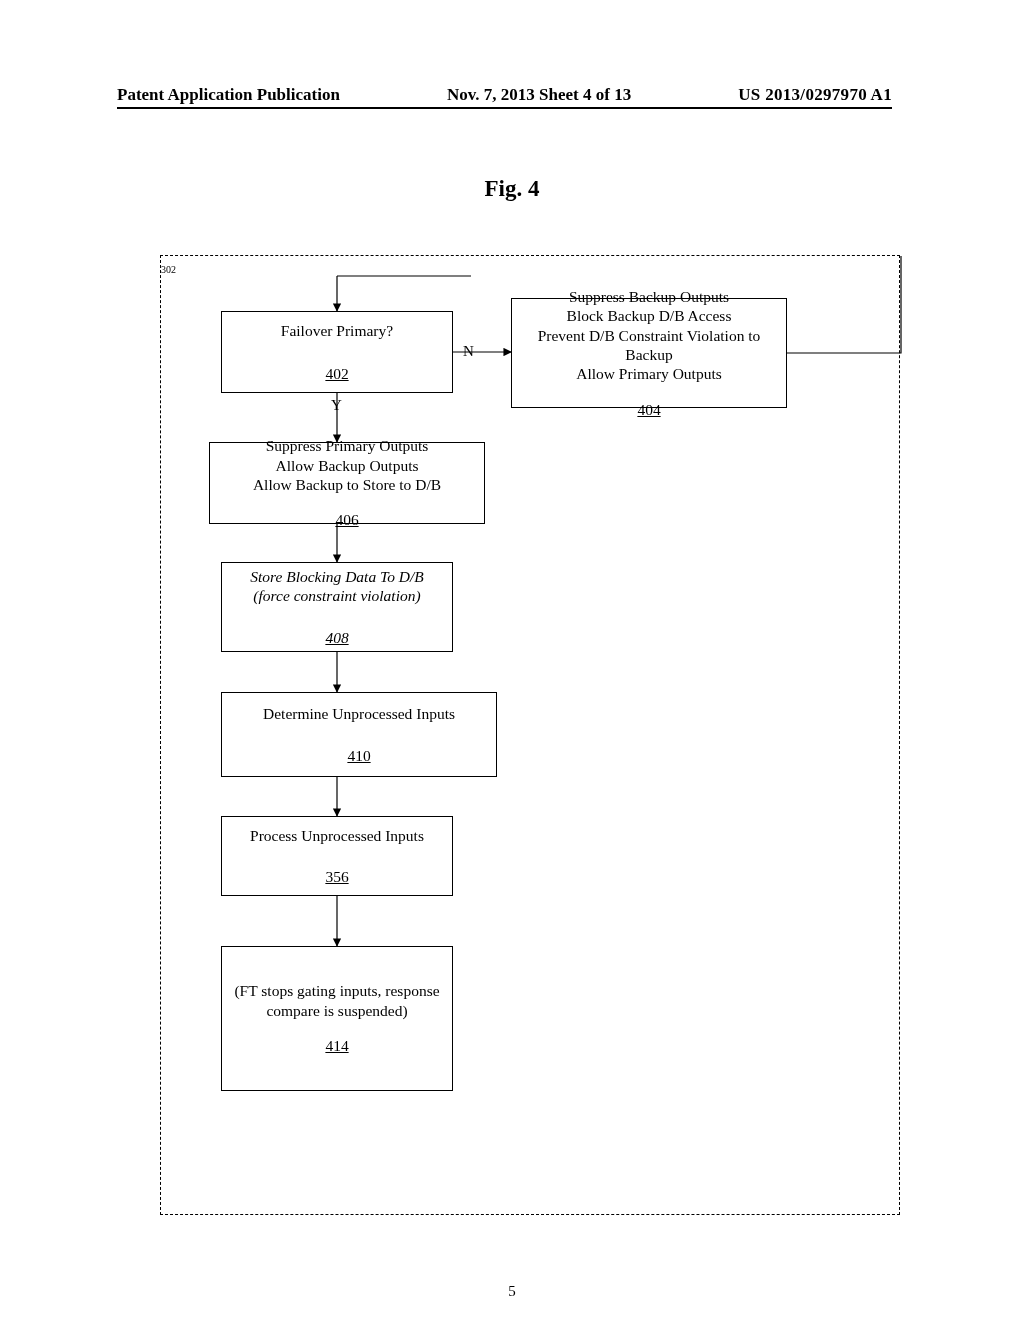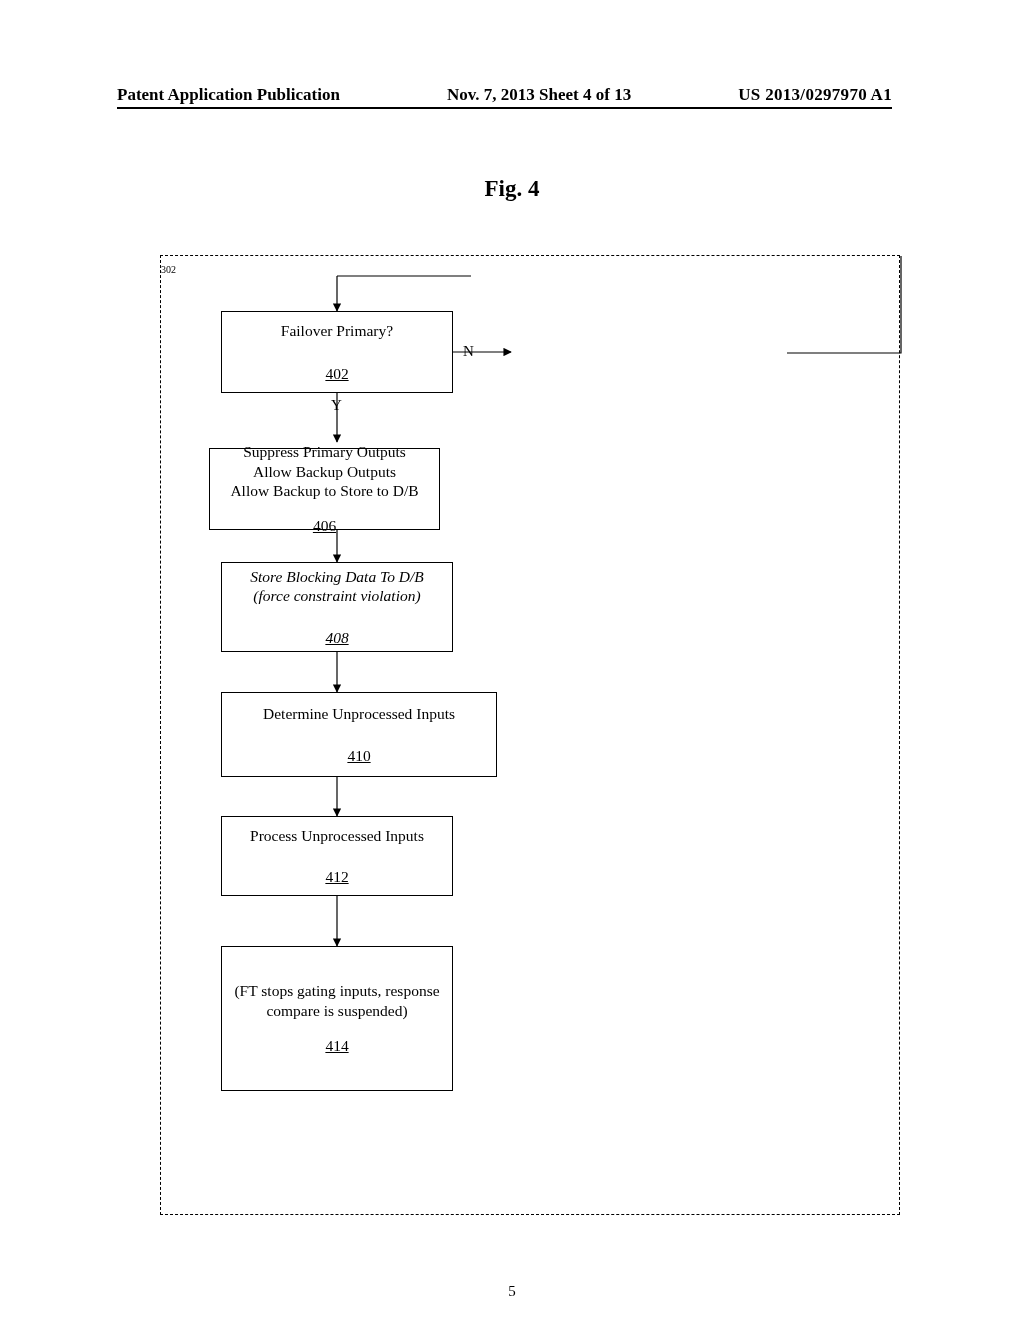--- a/index.html
+++ b/index.html
@@ -75,21 +75,21 @@
     flex-direction: column;
     justify-content: center;
     padding: 4px 6px;
     line-height: 1.25;
   }
   .ref { text-decoration: underline; display:inline-block; margin-top:16px; }
 
   
   .b402 { top: 55px;  left: 60px;  width: 232px; height: 82px; }
   .b404 { top: 42px;  left: 350px; width: 276px; height: 110px; }
-  .b406 { top: 192px; left: 48px;  width: 231px; height: 82px; }
+  .b406 { top: 186px; left: 48px;  width: 276px; height: 82px; }
   .b408 { top: 306px; left: 60px;  width: 232px; height: 90px; font-style: italic; }
   .b410 { top: 436px; left: 60px;  width: 276px; height: 85px; }
   .b412 { top: 560px; left: 60px;  width: 232px; height: 80px; }
   .b414 { top: 690px; left: 60px;  width: 232px; height: 145px; }
 
   .label {
     position: absolute;
     font-size: 15px;
   }
   .labelY { top: 141px; left: 170px; }
@@ -149,20 +149,27 @@
 
     <span class="label labelY">Y</span>
     <span class="label labelN">N</span>
 
     <div class="box b402">
       <div>Failover Primary?</div>
       <div style="height:8px"></div>
       <span class="ref">402</span>
     </div>
 
+    <div class="box b404">
+      <div>Suppress Backup Outputs</div>
+      <div>Block Backup D/B Access</div>
+      <div>Prevent D/B Constraint Violation to Backup</div>
+      <div>Allow Primary Outputs</div>
+      <span class="ref">404</span>
+    </div>
 
     <div class="box b406">
       <div>Suppress Primary Outputs</div>
       <div>Allow Backup Outputs</div>
       <div>Allow Backup to Store to D/B</div>
       <span class="ref">406</span>
     </div>
 
     <div class="box b408">
       <div>Store Blocking Data To D/B</div>
@@ -173,21 +180,21 @@
 
     <div class="box b410">
       <div>Determine Unprocessed Inputs</div>
       <div style="height:6px"></div>
       <span class="ref">410</span>
     </div>
 
     <div class="box b412">
       <div>Process Unprocessed Inputs</div>
       <div style="height:6px"></div>
-      <span class="ref">412</span>
+      <span class="ref">356</span>
     </div>
 
     <div class="box b414">
       <div>(FT stops gating inputs, response compare is suspended)</div>
       <span class="ref">414</span>
     </div>
 
   </div>
 
   <div class="pagenum">5</div>

